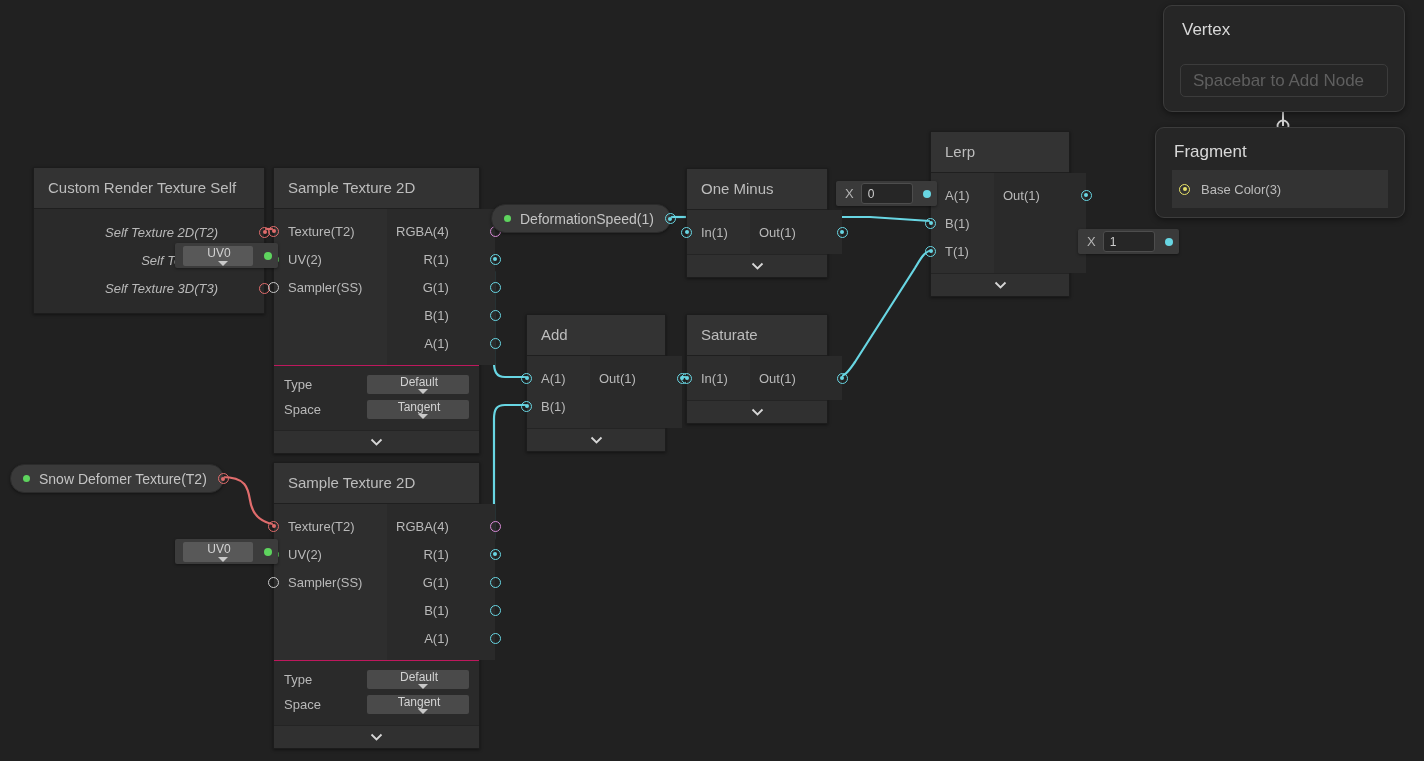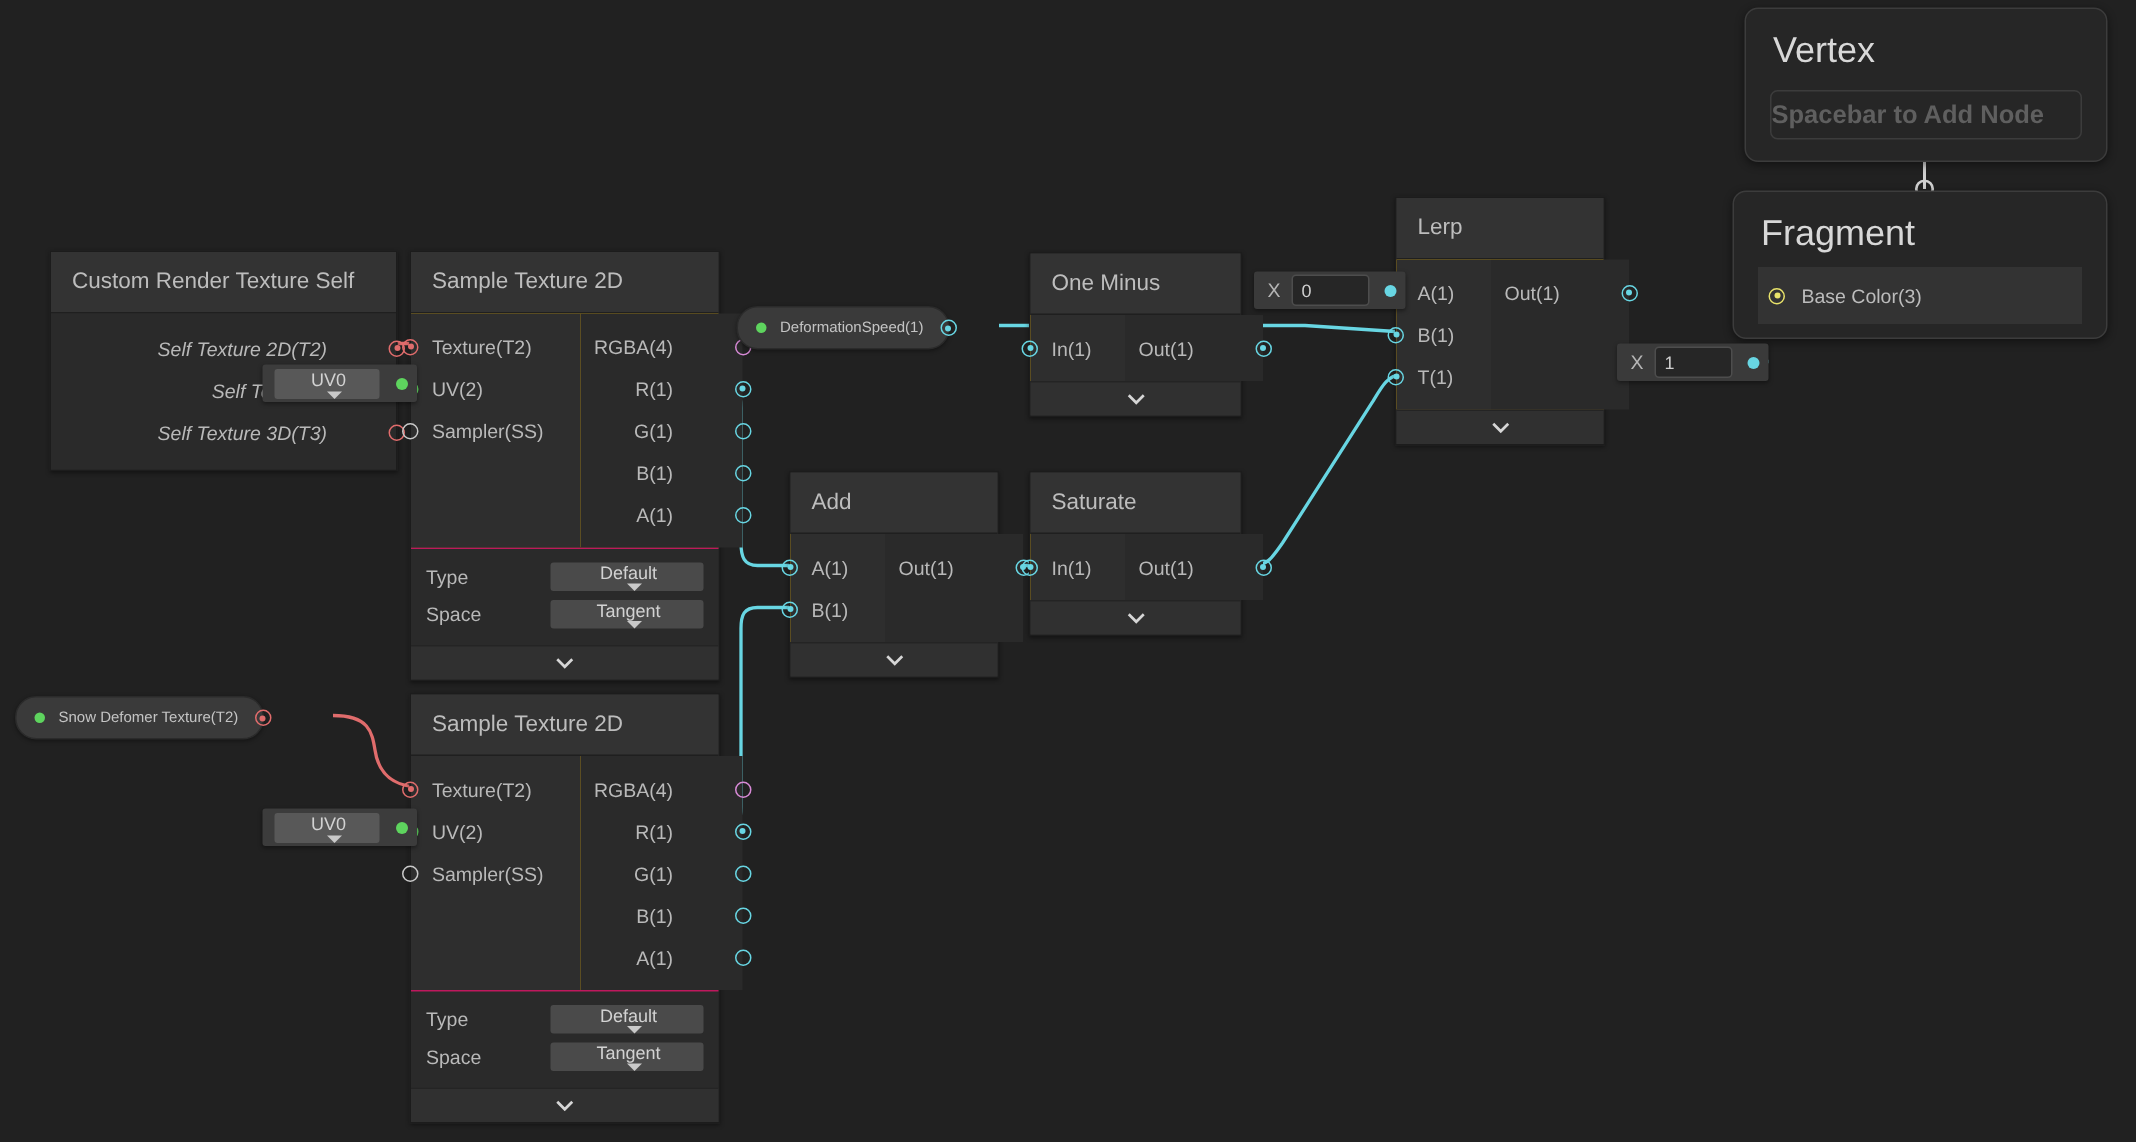--- a/index.html
+++ b/index.html
@@ -47,21 +47,21 @@
   .c-vec4{color:#d78ad6;}
   .c-tex{color:#e06c6c;}
   .c-uv{color:#5ed45e;}
   .c-white{color:#c9c9c9;}
   .dot-l{margin-left:-6px;}
   .dot-r{margin-right:-6px;}
 
   
   .pill{position:absolute;z-index:3;height:27px;border-radius:14px;background:#3a3a3a;
         border:1px solid #2b2b2b;display:flex;align-items:center;padding:0 12px;
-        font-size:10px;color:#c4c4c4;box-shadow:0 1px 3px rgba(0,0,0,.4);}
+        font-size:14px;color:#c4c4c4;box-shadow:0 1px 3px rgba(0,0,0,.4);}
   .pill .bead{width:7px;height:7px;border-radius:50%;background:#5ed45e;margin-right:9px;flex:0 0 auto;}
   .pill .pill-label{white-space:nowrap;}
   .pill .dot{margin-left:11px;margin-right:-18px;}
 
   
   .uvbox{position:absolute;z-index:5;background:#3c3c3c;height:25px;display:flex;align-items:center;
         padding:0 6px 0 8px;border-radius:2px;box-shadow:0 1px 3px rgba(0,0,0,.4);}
   .uvbox .dropdown{background:#585858;min-width:56px;height:20px;}
   .uvbox .minidot{width:8px;height:8px;border-radius:50%;background:#5ed45e;margin-left:11px;flex:0 0 auto;}
 
@@ -69,23 +69,23 @@
   .xbox{position:absolute;z-index:5;background:#3a3a3a;height:25px;display:flex;align-items:center;
         padding:0 6px 0 9px;border-radius:2px;box-shadow:0 1px 3px rgba(0,0,0,.4);}
   .xbox .xlabel{font-size:13px;color:#b5b5b5;margin-right:7px;}
   .xbox .xinput{background:#262626;border:1px solid #4d4d4d;border-radius:3px;height:19px;width:44px;
         display:flex;align-items:center;padding-left:6px;font-size:12px;color:#cfcfcf;}
   .xbox .minidot{width:8px;height:8px;border-radius:50%;background:#68d6e3;margin-left:10px;flex:0 0 auto;}
 
   
   .master{position:absolute;z-index:3;background:#262626;border:1px solid #3c3c3c;border-radius:9px;
         box-shadow:0 2px 6px rgba(0,0,0,.45);}
-  .master-title{font-size:24px;color:#d8d8d8;padding:14px 18px 8px 18px;}
-  .ghost-slot{margin:4px 16px 14px 16px;border:1px solid #3c3c3c;border-radius:5px;height:31px;
-        display:flex;align-items:center;font-size:17px;color:#5f5f5f;font-weight:bold;}
+  .master-title{font-size:17px;color:#d8d8d8;padding:14px 18px 8px 18px;}
+  .ghost-slot{margin:16px 16px 14px 16px;border:1px solid #3c3c3c;border-radius:5px;height:31px;
+        display:flex;align-items:center;padding-left:12px;font-size:17px;color:#5f5f5f;}
   .master-slot{margin:0 16px 9px 16px;background:#333333;height:38px;display:flex;align-items:center;
         padding-left:13px;font-size:13px;color:#bcbcbc;}
   .master-slot .dot{margin-right:11px;margin-left:-6px;}
 </style>
 </head>
 <body>
 
 <div id="canvas">
 
   <svg class="wires" viewBox="0 0 1424 761">

